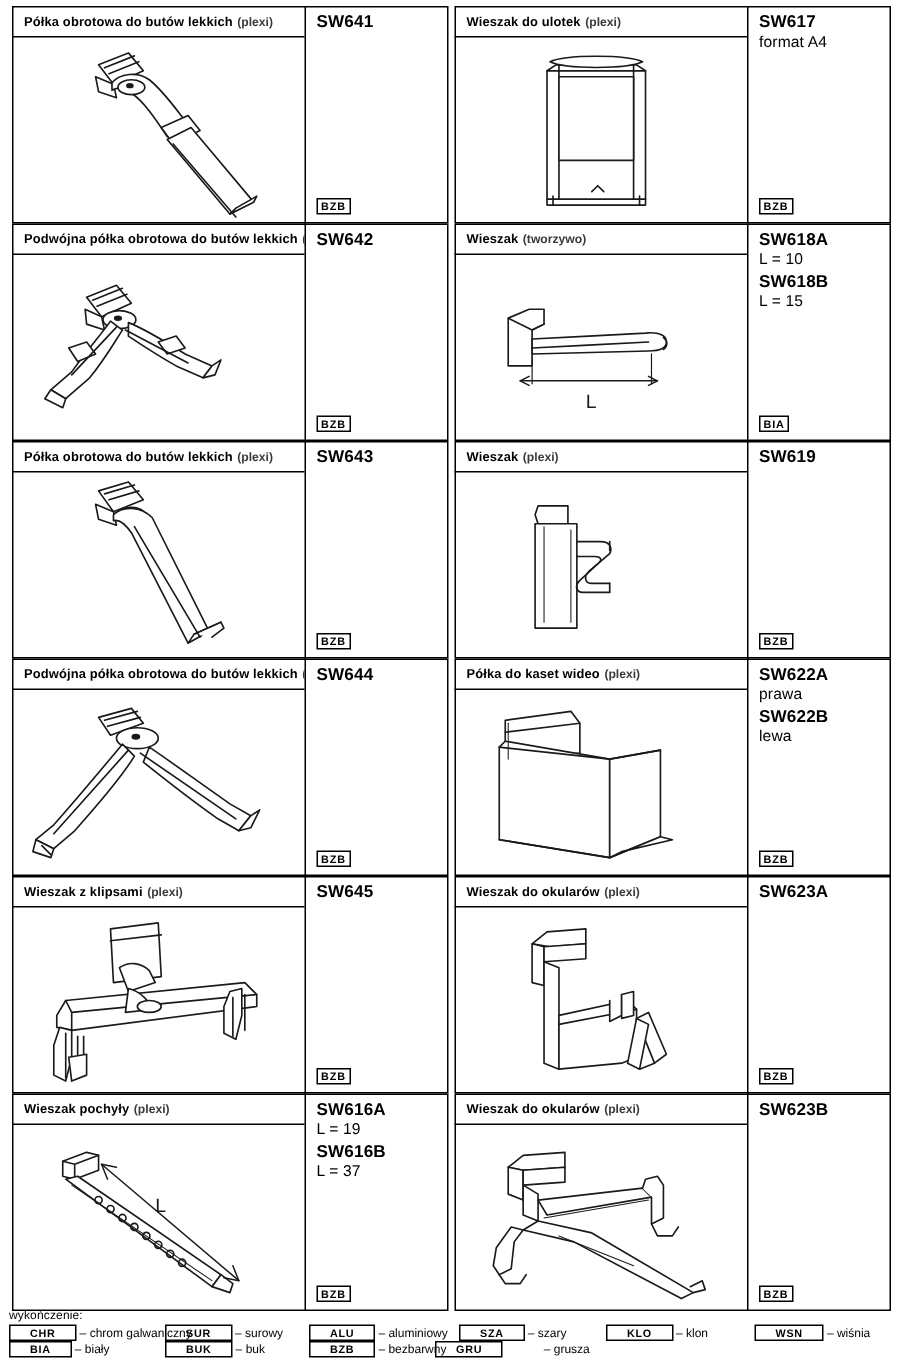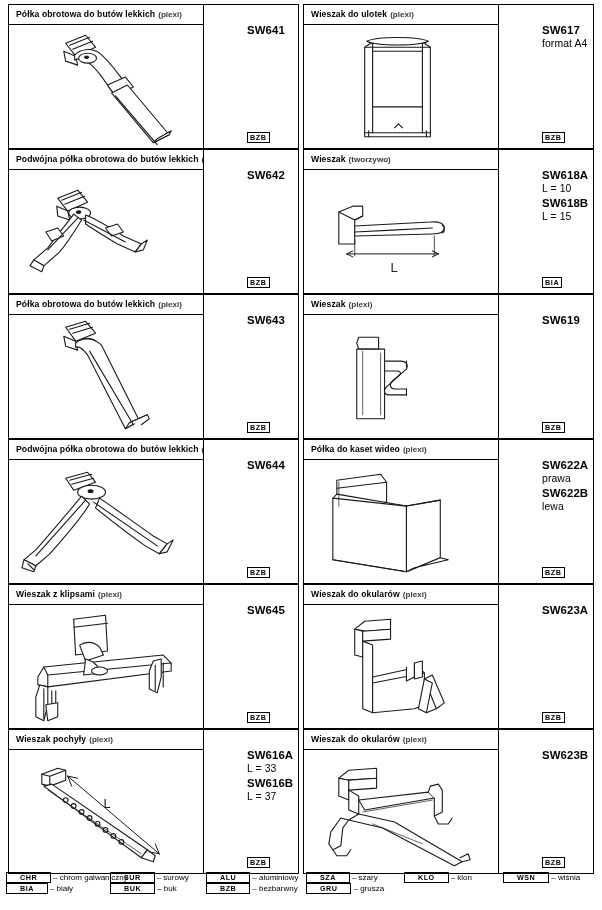--- a/index.html
+++ b/index.html
@@ -57,23 +57,22 @@
   }
   .art{
     flex:1;position:relative;overflow:hidden;
   }
   .art svg{position:absolute;left:0;top:0;width:100%;height:100%;}
 
   .right-col{
     position:relative;
     flex:1;
     box-sizing:border-box;
-    padding:19px 0 0 7px;
+    padding:4px 0 0 7px;
     z-index:2;
-    margin-left:36px;
   }
   .code{
     font-size:11.4px;font-weight:bold;line-height:14px;letter-spacing:0.1px;
   }
   .sub{
     font-size:10.4px;font-weight:normal;line-height:14px;letter-spacing:0.1px;
   }
   .finish-tag{
     position:absolute;left:7px;bottom:6px;
     border:1px solid #000;
@@ -402,21 +401,21 @@
     <circle cx="106" cy="86" r="2.4"></circle>
               <circle cx="114" cy="92" r="2.4"></circle>
     <path d="M60 26 L152 104" stroke-width="1"></path>
     <path d="M60 26 L70 28 M60 26 L64 36 M152 104 L142 102 M152 104 L148 94" stroke-width="1"></path>
     <text x="96" y="58" font-family="Liberation Sans, sans-serif" font-size="13" fill="#1a1a1a" stroke="none">L</text>
   </svg>
           </div>
         </div>
         <div class="right-col">
           <div class="code">SW616A</div>
-          <div class="sub">L = 33</div>
+          <div class="sub">L = 19</div>
           <div class="code">SW616B</div>
           <div class="sub">L = 37</div>
           <div class="finish-tag">BZB</div>
         </div>
       </div>
       <div class="cell">
         <div class="cell-box"></div>
         <div class="left-col">
           <div class="title">
             <span class="t-main">Wieszak do okularów</span>
@@ -441,20 +440,21 @@
           </div>
         </div>
         <div class="right-col">
           <div class="code">SW623B</div>
           <div class="finish-tag">BZB</div>
         </div>
       </div>
     </div>
 
   <div class="legend">
+    <div class="legend-head">wykończenie:</div>
     <div class="legend-rows" id="legend-rows" style="height: 24px;">
         <div class="leg-item" style="position: absolute; left: 0px; top: 0px;">
           <span class="leg-code">CHR</span>
           <span class="leg-txt">– chrom galwaniczny</span>
         </div>
         <div class="leg-item" style="position: absolute; left: 0px; top: 11px;">
           <span class="leg-code">BIA</span>
           <span class="leg-txt">– biały</span>
         </div>
         <div class="leg-item" style="position: absolute; left: 104px; top: 0px; align-items: center;">
@@ -470,21 +470,21 @@
           <span class="leg-txt">– aluminiowy</span>
         </div>
         <div class="leg-item" style="position: absolute; left: 200px; top: 11px;">
           <span class="leg-code">BZB</span>
           <span class="leg-txt">– bezbarwny</span>
         </div>
         <div class="leg-item" style="position: absolute; left: 300px; top: 0px;">
           <span class="leg-code">SZA</span>
           <span class="leg-txt">– szary</span>
         </div>
-        <div class="leg-item" style="position: absolute; left: 300px; top: 11px;">
+        <div class="leg-item" style="position: absolute; left: 284px; top: 11px; gap: 25px;">
           <span class="leg-code">GRU</span>
           <span class="leg-txt">– grusza</span>
         </div>
         <div class="leg-item" style="position: absolute; left: 398px; top: 0px;">
           <span class="leg-code">KLO</span>
           <span class="leg-txt">– klon</span>
         </div>
         <div class="leg-item" style="position: absolute; left: 497px; top: 0px;">
           <span class="leg-code">WSN</span>
           <span class="leg-txt">– wiśnia</span>

